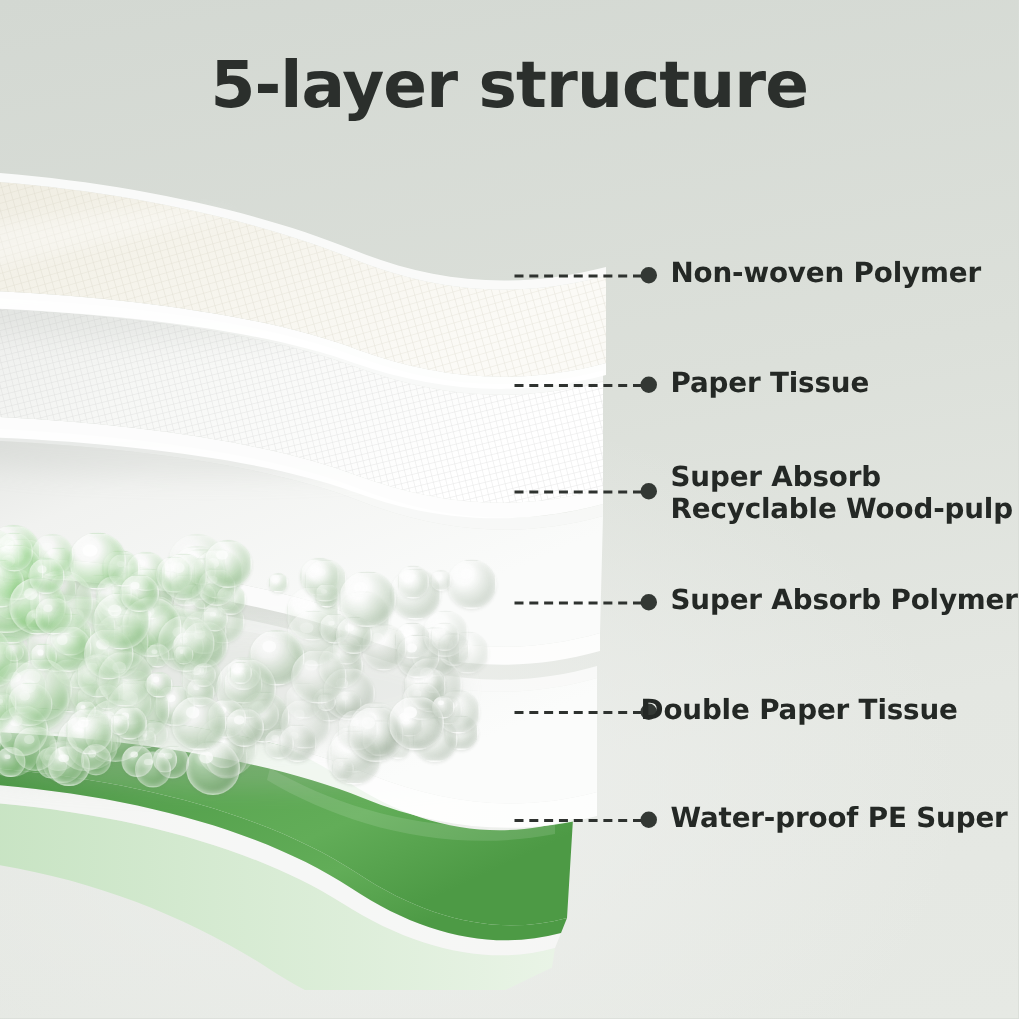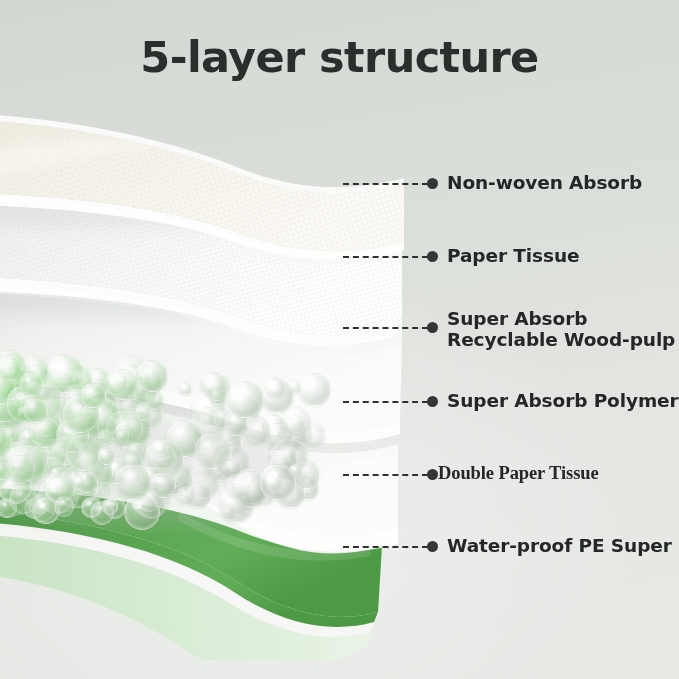--- a/index.html
+++ b/index.html
@@ -375,32 +375,32 @@
         <div class="bead" style="left: 150.066px; top: 341.833px; width: 14.3416px; height: 14.3416px; opacity: 0.56; filter: saturate(0.59);"></div>
         <div class="bead" style="left: 102.414px; top: 282.543px; width: 23.1832px; height: 23.1832px; opacity: 0.83; filter: saturate(0.88);"></div>
         <div class="bead" style="left: 119.226px; top: 347.644px; width: 15.4088px; height: 15.4088px; opacity: 0.87; filter: saturate(0.67);"></div>
         <div class="bead" style="left: 112.142px; top: 400.733px; width: 21.8376px; height: 21.8376px; opacity: 0.72; filter: saturate(0.5);"></div>
       </div>
   </div>
 
   <div id="callouts">
       <div class="dash" style="left: 343px; top: 183px; width: 85px;"></div>
       <div class="dot" style="left: 427px; top: 178px;"></div>
-      <div class="clabel" style="left: 447px; top: 172px;">Non-woven Absorb</div>
+      <div class="clabel" style="left: 447px; top: 172px;">Non-woven Polymer</div>
       <div class="dash" style="left: 343px; top: 256px; width: 85px;"></div>
       <div class="dot" style="left: 427px; top: 251px;"></div>
       <div class="clabel" style="left: 447px; top: 245px;">Paper Tissue</div>
       <div class="dash" style="left: 343px; top: 327px; width: 85px;"></div>
       <div class="dot" style="left: 427px; top: 322px;"></div>
       <div class="clabel" style="left: 447px; top: 308px;">Super Absorb
 Recyclable Wood-pulp</div>
       <div class="dash" style="left: 343px; top: 401px; width: 85px;"></div>
       <div class="dot" style="left: 427px; top: 396px;"></div>
       <div class="clabel" style="left: 447px; top: 390px;">Super Absorb Polymer</div>
       <div class="dash" style="left: 343px; top: 474px; width: 85px;"></div>
       <div class="dot" style="left: 427px; top: 469px;"></div>
-      <div class="clabel" style="left: 438px; top: 463px; font-family: Liberation Serif, serif;">Double Paper Tissue</div>
+      <div class="clabel" style="left: 427px; top: 463px;">Double Paper Tissue</div>
       <div class="dash" style="left: 343px; top: 546px; width: 85px;"></div>
       <div class="dot" style="left: 427px; top: 541px;"></div>
       <div class="clabel" style="left: 447px; top: 535px;">Water-proof PE Super</div>
     </div>
 
 </div>
 
 </body></html>

